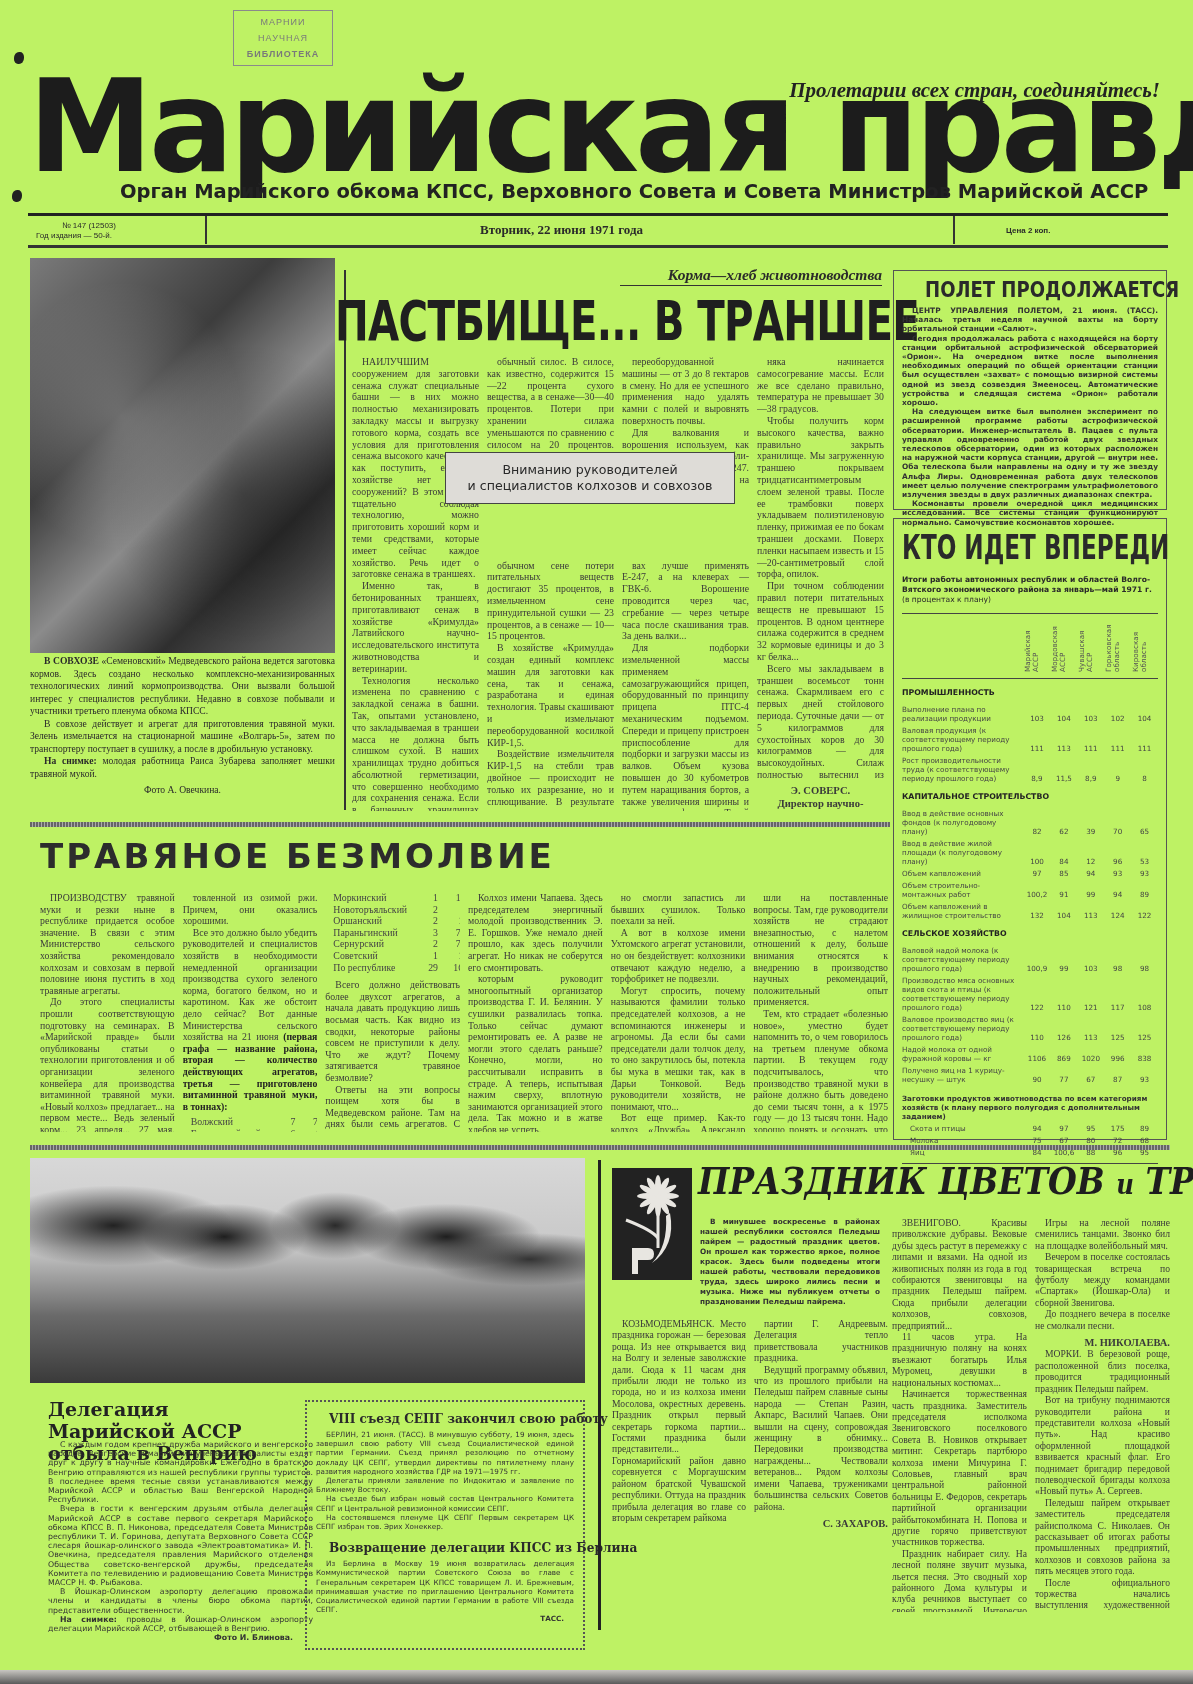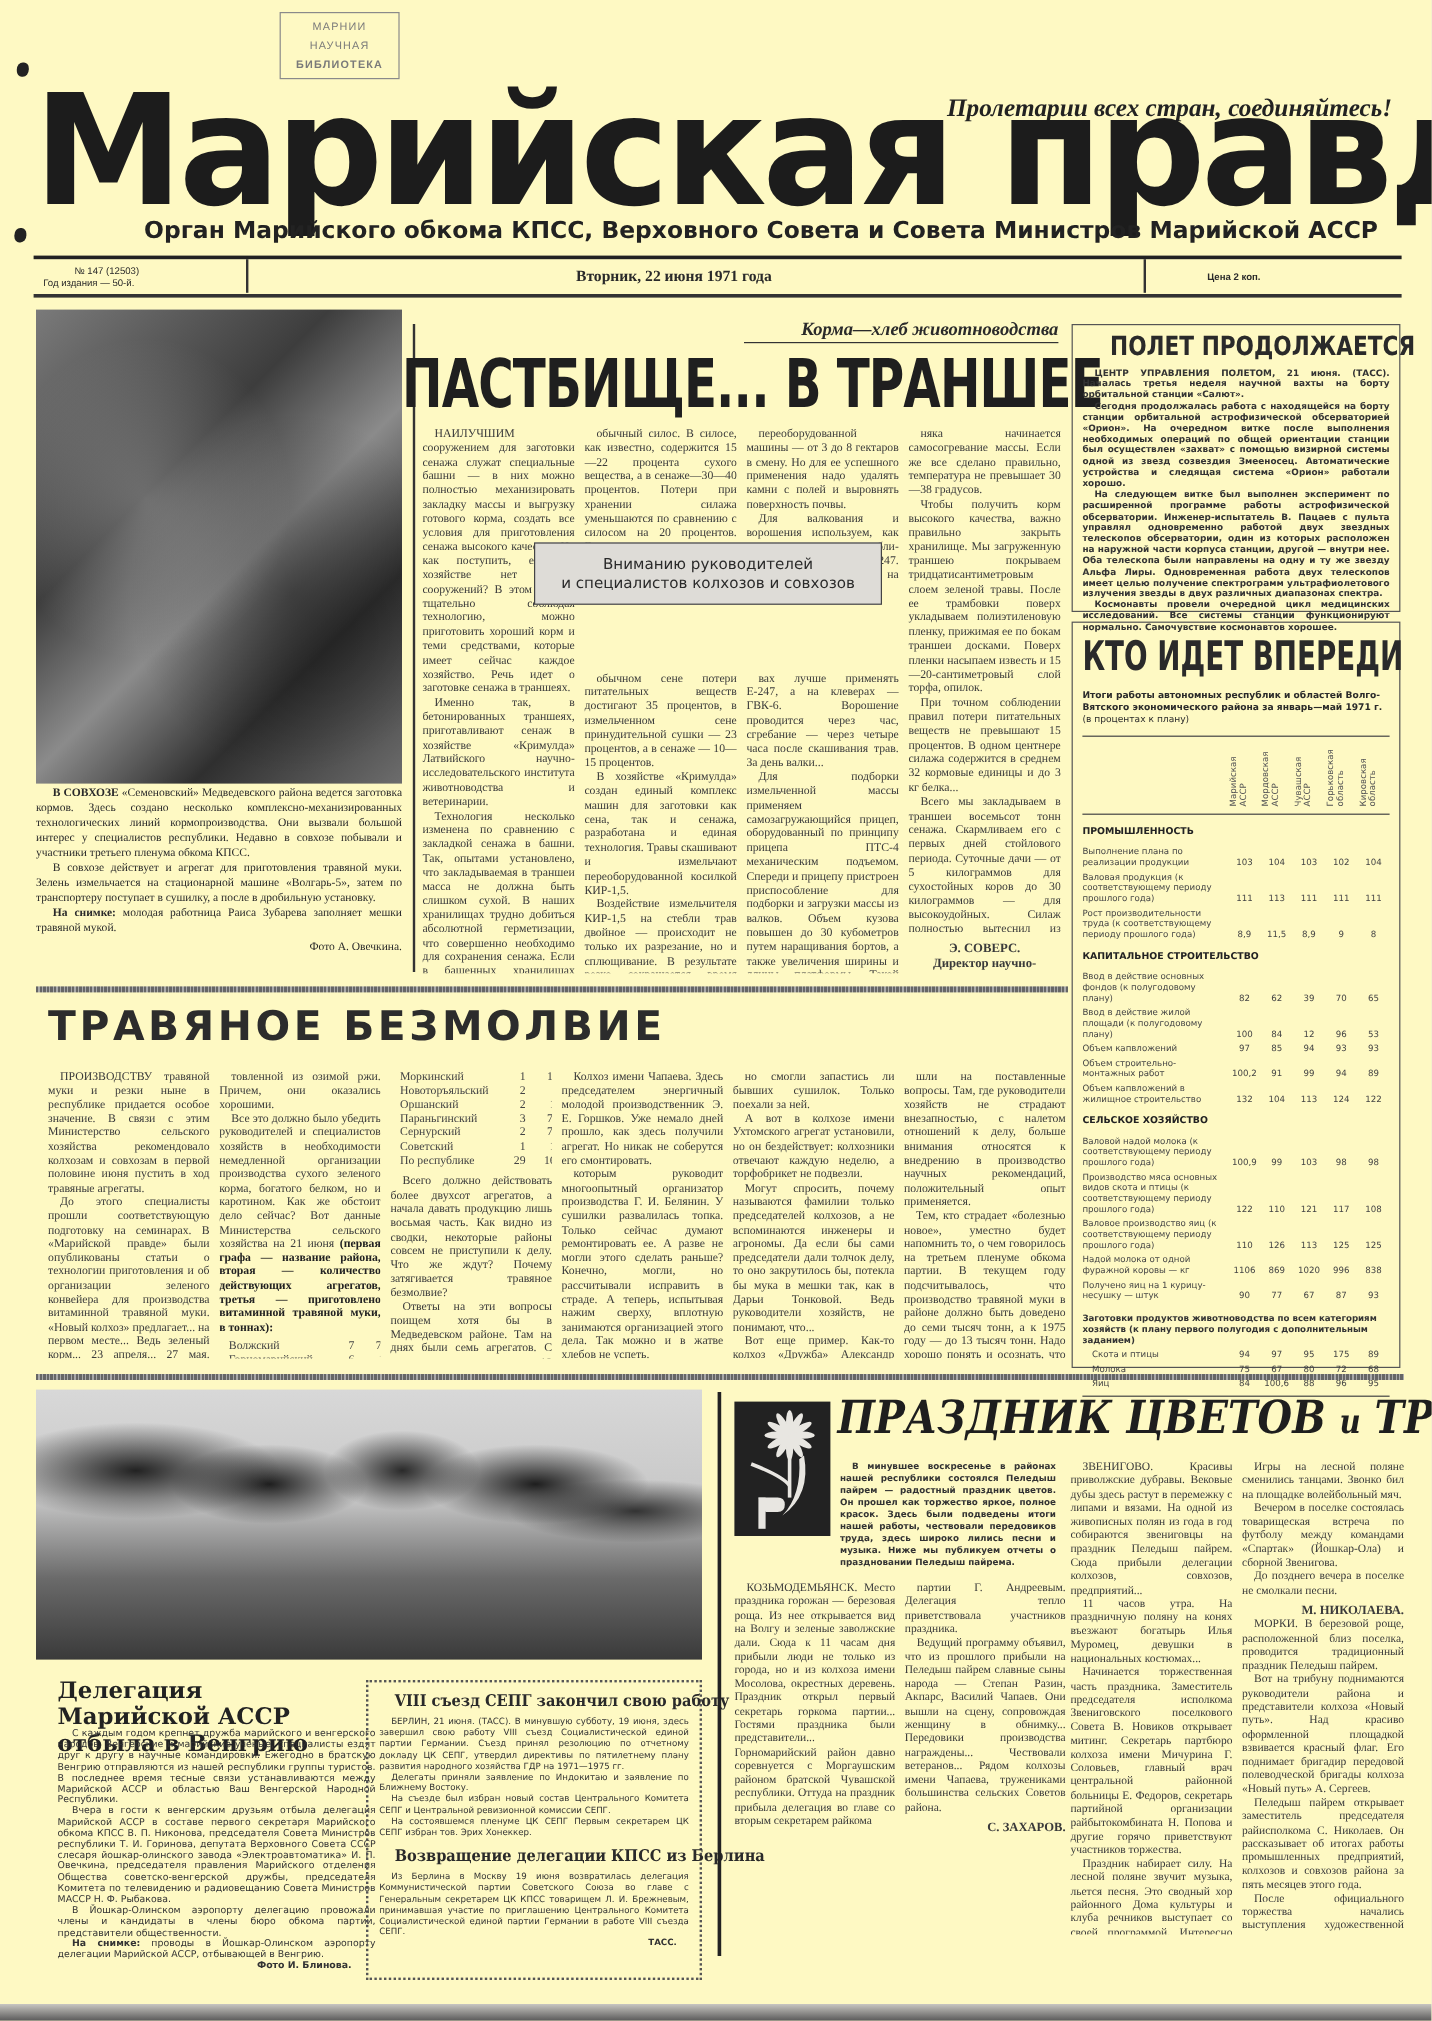--- a/index.html
+++ b/index.html
@@ -5,21 +5,21 @@
   * { box-sizing: border-box; margin: 0; padding: 0; }
   html, body { width: 1193px; height: 1684px; overflow: hidden; }
   body {
     background: #e6e4df;
     font-family: "Liberation Serif", "DejaVu Serif", serif;
     color: #2a2a2a;
     position: relative;
   }
   .page {
     position: absolute; left: 0; top: 0; width: 1193px; height: 1684px;
-    background: #fef9c3;
+    background: #bef264;
   }
   .abs { position: absolute; }
 
   
   .stamp {
     left: 233px; top: 10px; width: 100px; height: 56px;
     border: 1.5px solid #8a8a8a; text-align: center;
     font-family: "Liberation Sans", sans-serif; font-size: 9px; color: #7a7a7a;
     line-height: 16px; padding-top: 3px; letter-spacing: 1px;
   }
@@ -64,21 +64,21 @@
       radial-gradient(ellipse at 75% 35%, #1e1e1e 0, transparent 16%),
       radial-gradient(ellipse at 90% 45%, #333 0, transparent 15%),
       linear-gradient(180deg, #d8d8d8 0%, #c8c8c8 40%, #6a6a6a 70%, #3a3a3a 100%);
   }
 
   .caption {
     left: 30px; top: 655px; width: 305px; font-size: 9.6px; line-height: 12.5px; text-align: justify;
   }
   .caption p { text-indent: 14px; }
   .caption b { font-weight: bold; }
-  .photo-credit { text-align: right; margin-top: 4px; }
+  .photo-credit { text-align: center; margin-top: 4px; }
 
   
   .v-bar { left: 344px; top: 270px; width: 2px; height: 540px; background: #333; }
   .kicker {
     left: 620px; top: 266px; width: 262px; text-align: right;
     font-style: italic; font-weight: bold; font-size: 15.5px;
     border-bottom: 1.2px solid #333; padding-bottom: 1px;
   }
   .headline-1 {
     left: 335px; top: 286px; width: 555px;

